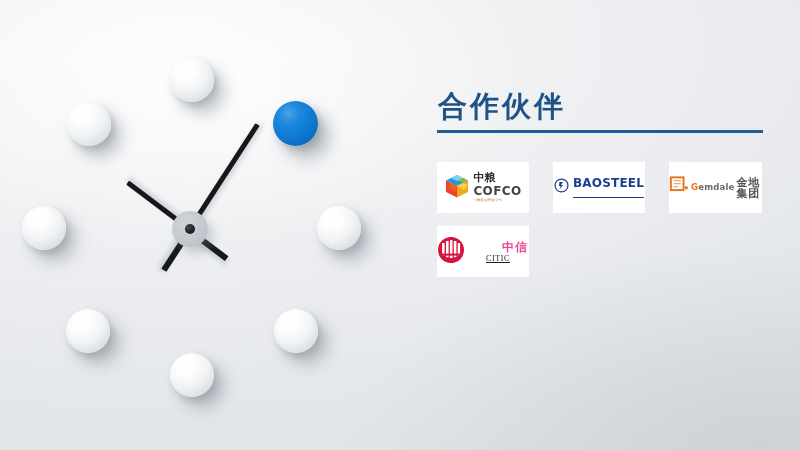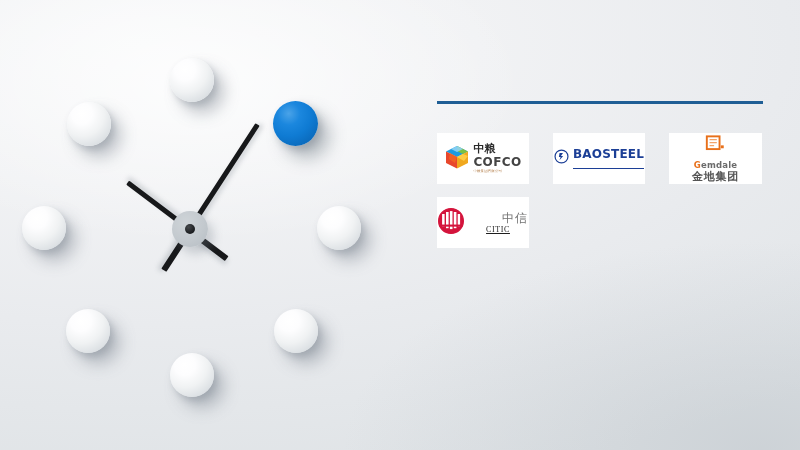--- a/index.html
+++ b/index.html
@@ -202,29 +202,29 @@
   .disaino {
     text-align: center;
     font-size: 9.5px;
     font-weight: bold;
     color: #1a1a1a;
     line-height: 1.45;
     letter-spacing: 0.3px;
   }
 
   
-  .gemdale-wrap { flex-direction: column; gap: 2px; }
+  .gemdale-wrap { flex-direction: row; gap: 2px; }
   .gemdale-en { font-size: 8.5px; font-weight: bold; color: #e8701a; letter-spacing: 0.2px; line-height: 1; }
   .gemdale-en .g-dark { color: #6b6b6b; }
   .gemdale-cn { font-size: 11px; font-weight: bold; color: #555; letter-spacing: 0.8px; line-height: 1; }
 
   
   .citic-wrap { gap: 4px; }
   .citic-text { display: flex; flex-direction: column; align-items: center; line-height: 1; }
-  .citic-cn { font-size: 12px; font-weight: normal; color: #737373; letter-spacing: 1px; margin-left: 34px; }
+  .citic-cn { font-size: 12px; font-weight: bold; color: #ec4899; letter-spacing: 1px; margin-left: 34px; }
   .citic-en { font-size: 8px; color: #1d1d1d; letter-spacing: 0.6px; margin-top: 2px; font-family: "Liberation Serif", serif; text-decoration: underline; }
 </style>
 </head>
 <body>
 
 <div id="slide">
 
   <div id="wall-vignette"></div>
 
   <div id="clock">
@@ -241,20 +241,21 @@
     <div class="hand" id="hand-minute"></div>
     <div class="hand" id="hand-minute-tail"></div>
     <div class="hand" id="hand-hour"></div>
     <div class="hand" id="hand-hour-tail"></div>
     <div id="hub-plate"></div>
     <div id="hub-cap"></div>
   </div>
 
   <div id="partners-panel">
 
+    <div id="panel-title">合作伙伴</div>
     <div id="title-rule"></div>
 
     <div id="logo-grid">
 
       <div class="logo-card">
         <div class="logo-inner cofco-wrap">
           <span>
             <svg width="26" height="26" viewBox="0 0 26 26">
               <polygon points="13,2 24,7.5 13,13 2,7.5" fill="#1d9be0"></polygon>
               <polygon points="13,2 24,7.5 19,10 13,7" fill="#7ac143"></polygon>

